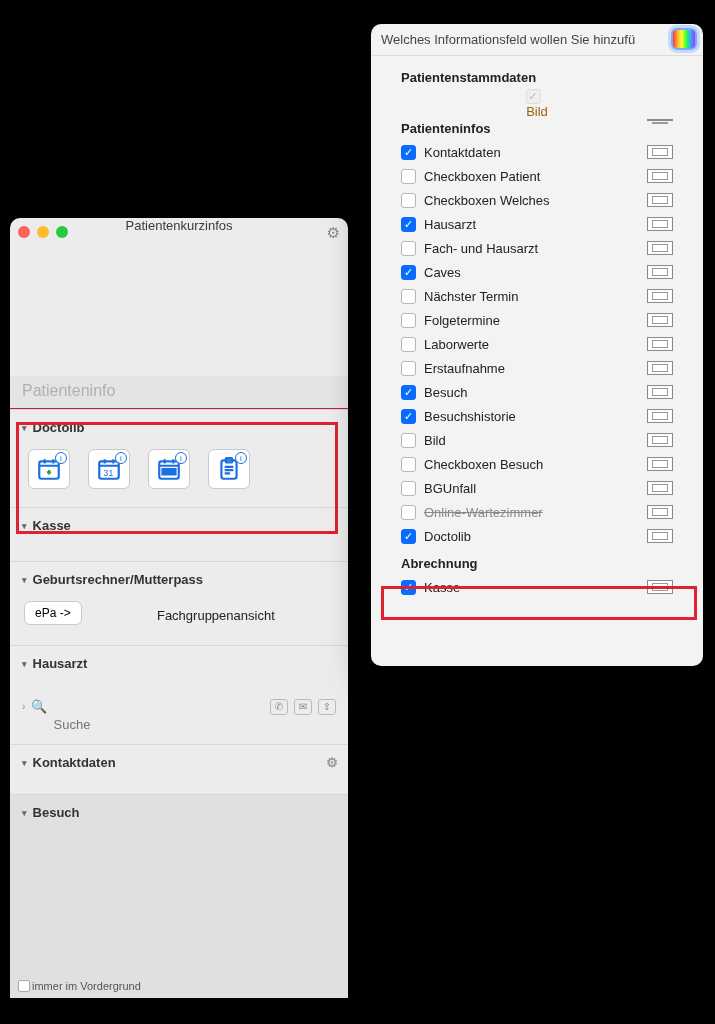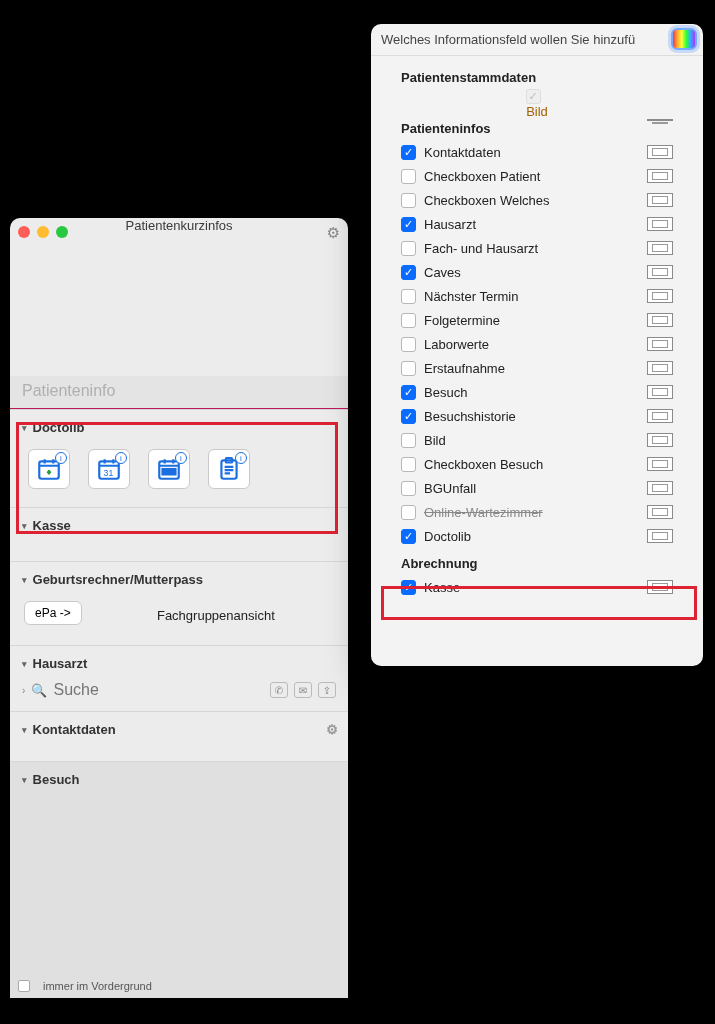--- a/index.html
+++ b/index.html
@@ -33,26 +33,26 @@
 
 .red-box-left { border: 3px solid #d23; position: absolute; left: 16px; top: 422px; width: 322px; height: 112px; pointer-events:none; }
 
 .epa-row { display:flex; align-items:flex-end; padding: 4px 14px 20px; gap: 16px; }
 .epa-btn { border:1px solid #c9c9c9; border-radius:6px; background:#fff; padding:4px 10px; font-size:12px; }
 .epa-text { font-size: 13px; color: #222; text-align:center; flex:1; line-height:1.4; }
 
 .search-row { display:flex; align-items:center; padding: 0 12px 12px; gap:6px; }
 .search-row .exp { color:#888; font-size:10px; }
 .search-ico { color:#777; font-size:13px; }
-.search-input { flex:1; border:none; background:transparent; font-size:16px; color:#999; }
+.search-input { flex:1; border:none; background:transparent; font-size:13px; color:#999;margin-top:36px; }
 .mini-ico { width:18px;height:16px; border:1px solid #bbb; border-radius:3px; display:flex;align-items:center;justify-content:center; font-size:10px; color:#888; }
 
 .besuch-bg { background:#e0e0e0; flex:1; }
 
-.footer-left { position:absolute; bottom:6px; left:8px; display:flex; align-items:center; gap:13px; font-size:11px; color:#555; }
+.footer-left { position:absolute; bottom:6px; left:8px; display:flex; align-items:center; gap:2px; font-size:11px; color:#555; }
 .chk-sm { width:12px;height:12px;border:1px solid #aaa;border-radius:2px;background:#fff; }
 
 
 .panel-right {
   position: absolute; right: 12px; top: 24px; width: 332px; height: 642px;
   background: #f3f3f3; border-radius: 10px; box-shadow: 0 12px 40px rgba(0,0,0,.6);
   display:flex; flex-direction:column; overflow:hidden;
 }
 .pop-head { padding: 8px 10px; font-size: 13px; color:#444; border-bottom:1px solid #ddd; position: relative;}
 .rainbow { position:absolute; right:6px; top:4px; width:26px; height:22px; border:2px solid #79a9ff; border-radius:6px; background: linear-gradient(90deg,#f33,#fa3,#ff3,#3f3,#3af,#a3f); box-shadow:0 0 0 3px rgba(121,169,255,.35);}

